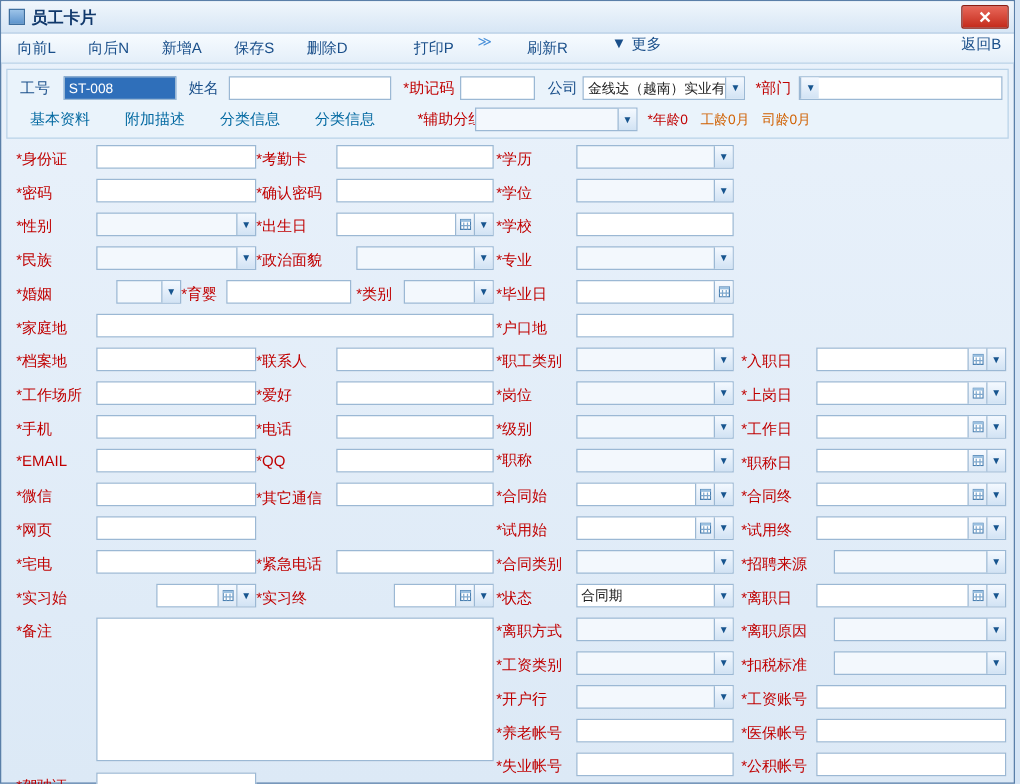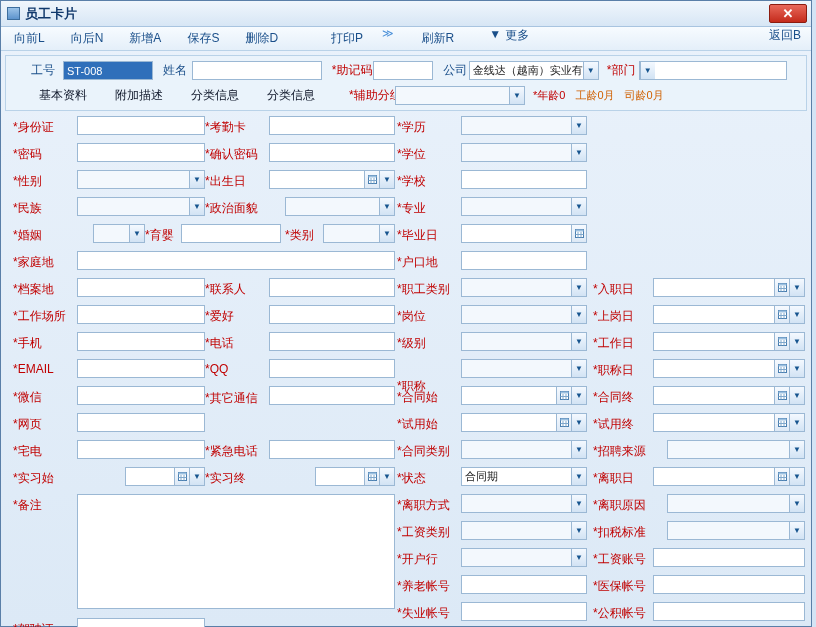--- a/index.html
+++ b/index.html
@@ -62,21 +62,21 @@
   }
   .tb-arrow { color: #4a90d9; font-size: 11px; padding: 0 6px; cursor: pointer; }
   .tb-more { color: #1a4f8a; padding-left: 4px; cursor: pointer; }
   .tb-right { position: absolute; right: 10px; color: #1a4f8a; cursor: pointer; }
 
   
   .headpanel {
     margin: 4px 4px 0 4px;
     border: 1px solid #b9d2e8;
     background: #eaf3fb;
-    padding: 3px 19px;
+    padding: 3px 4px;
   }
   .hrow { display: flex; align-items: center; height: 23px; }
   .hrow + .hrow { margin-top: 2px; }
 
   
   .lbl { color: #1a4f8a; font-size: 12px; white-space: nowrap; }
   .lbl-req { color: #c00000; font-size: 12px; white-space: nowrap; }
   .star { color: #c00000; }
   .inp {
     border: 1px solid #9bb8d4;
@@ -127,21 +127,21 @@
     width: 15px; height: 17px;
     background: linear-gradient(#f4f9ff, #d2e3f4);
     border-left: 1px solid #9bb8d4;
     display: flex; align-items: center; justify-content: center;
     color: #17558f; font-size: 8px; cursor: pointer;
   }
 
   
   .tabs { display: flex; align-items: center; }
   .tab {
-    color: #0f172a; font-size: 12px;
+    color: #0369a1; font-size: 12px;
     padding: 0 14px; cursor: pointer; white-space: nowrap;
   }
   .age-badge { color: #c00000; font-size: 11px; margin-left: 8px; white-space: nowrap; }
   .age-info { color: #d06000; font-size: 11px; margin-left: 10px; white-space: nowrap; }
 
   
   .form {
     position: relative;
     margin: 5px 4px 0 4px;
     height: 492px;
@@ -407,21 +407,21 @@
       <div class="txt"></div>
       <div class="btn">▼</div>
     </div>
 
     <div class="lab lbl-req" style="left:392px; top:219px"><span class="star">*</span><span>级别</span></div>
     <div class="fld combo light" style="left:456px; top:216px; width:126px">
       <div class="txt"></div>
       <div class="btn">▼</div>
     </div>
 
-    <div class="lab lbl-req" style="left:392px; top:262px"><span class="star">*</span><span>职称</span></div>
+    <div class="lab lbl-req" style="left:392px; top:244px"><span class="star">*</span><span>职称</span></div>
     <div class="fld combo light" style="left:456px; top:243px; width:126px">
       <div class="txt"></div>
       <div class="btn">▼</div>
     </div>
 
     <div class="lab lbl-req" style="left:392px; top:273px"><span class="star">*</span><span>合同始</span></div>
     <div class="fld datefield light" style="left:456px; top:270px; width:126px">
       <div class="txt"></div>
       <div class="cal">
         <svg width="9" height="9" viewBox="0 0 9 9">

